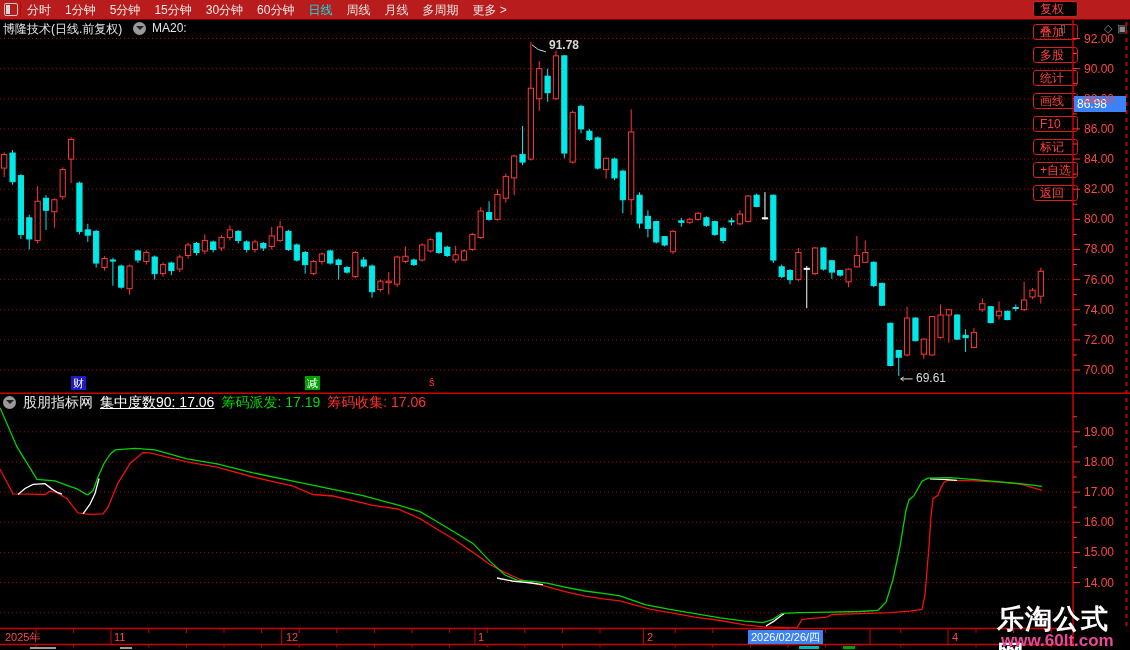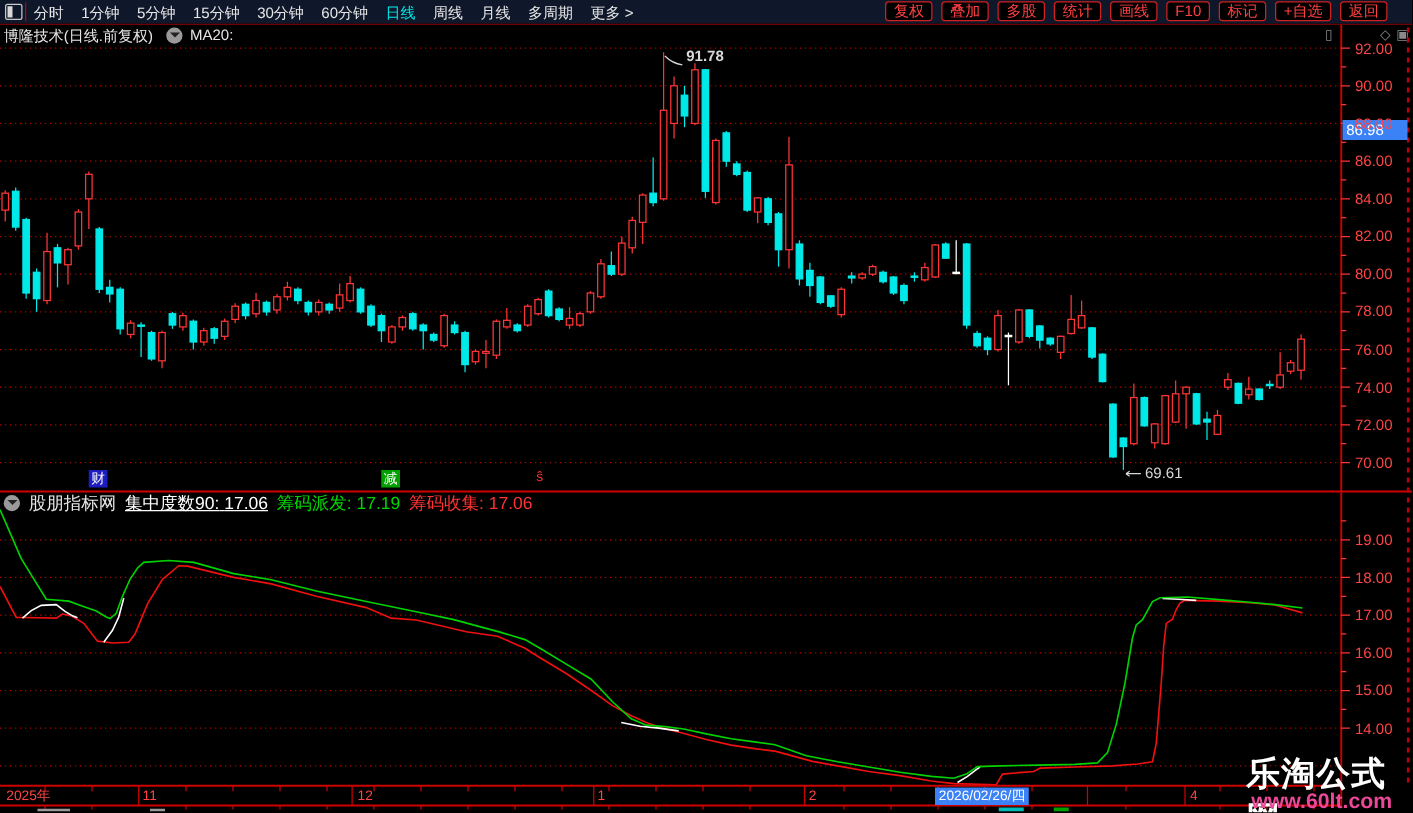--- a/index.html
+++ b/index.html
@@ -1,28 +1,28 @@
 <!DOCTYPE html>
 <html><head>
 <meta charset="utf-8">
 <style>
   html,body{margin:0;padding:0;background:#000;}
   #app{position:relative;width:1130px;height:650px;background:#000;overflow:hidden;
        font-family:"Liberation Sans",sans-serif;}
   .abs{position:absolute;}
   
-  #toolbar{left:0;top:0;width:1130px;height:19px;background:#0f172a;text-decoration:underline;}
+  #toolbar{left:0;top:0;width:1130px;height:19px;background:#b91c1c;text-decoration:underline;}
   #toolbar-sep{left:20px;top:2px;width:1px;height:15px;background:#c00000;}
   #toolbar-underline{left:0;top:19px;width:1130px;height:1px;background:#6e0000;}
   #menu-left{left:27px;top:2px;display:flex;gap:14px;}
   .menu-item{color:#e8e8e8;font-size:12px;line-height:16px;white-space:nowrap;cursor:default;}
   .menu-item.active{color:#00e8e8;}
   #panel-icon{left:4px;top:3px;width:12px;height:11px;border:1px solid #c8c8c8;border-radius:2px;}
   #panel-icon .half{position:absolute;left:1px;top:1px;width:4px;height:9px;background:#d8d8d8;}
-  #menu-right{right:20px;top:1px;display:flex;gap:7px;}
+  #menu-right{right:52px;top:1px;display:flex;gap:7px;flex-direction:column;}
   .tool-btn{color:#ff4040;font-size:12px;line-height:14px;border:1px solid #d02020;
             border-radius:3px;padding:0 6px;background:#000;white-space:nowrap;}
   
   .title-text{color:#e6e6e6;font-size:12px;}
   .circle-icon{width:13px;height:13px;border-radius:50%;background:#9a9a9a;position:relative;}
   .circle-icon:after{content:"";position:absolute;left:3px;top:4px;border-left:4px solid transparent;
             border-right:4px solid transparent;border-top:4px solid #222;}
   .win-icon{color:#8a8a8a;font-size:11px;line-height:11px;}
   
   .paxis-label{color:#ff4545;font-size:12px;width:46px;}

